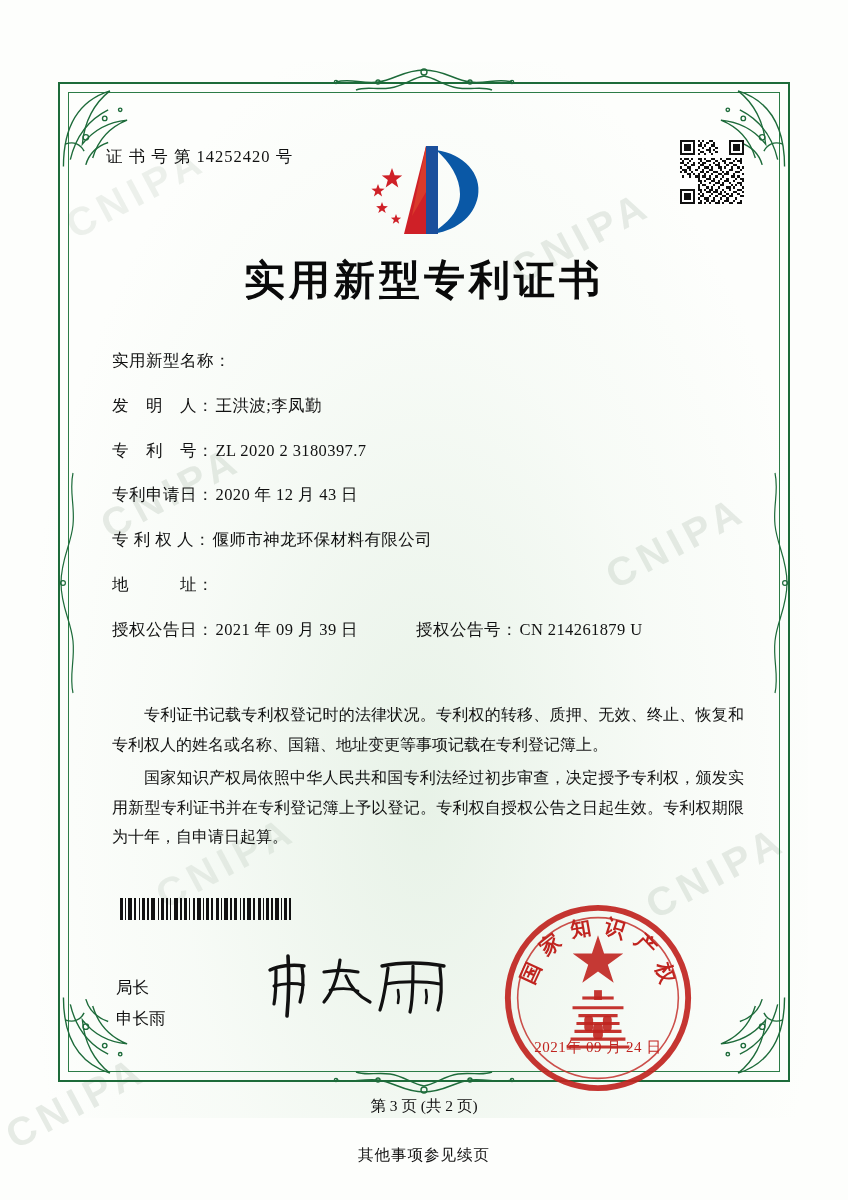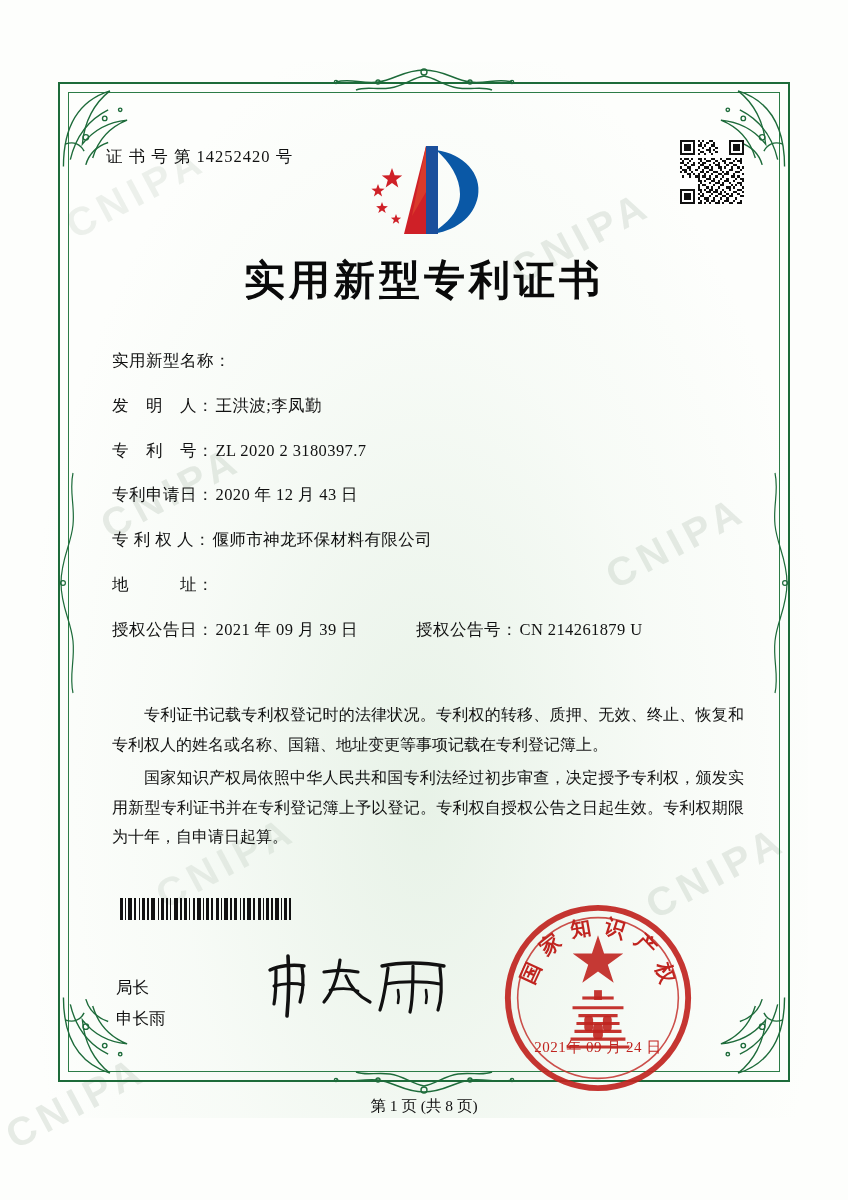--- a/index.html
+++ b/index.html
@@ -740,15 +740,16 @@
       <defs>
         <path id="sealArc" d="M 100,100 m -66,0 a 66,66 0 1,1 132,0" fill="none"></path>
       </defs>
       <text font-family="'DejaVu Serif','Liberation Serif',serif" font-size="21" font-weight="700" fill="#c0241f" letter-spacing="11">
         <textPath href="#sealArc" startOffset="6%">国家知识产权局</textPath>
       </text>
     </svg>
   </div>
   <div class="seal-date">2021年 09 月 24 日</div>
 
-  <div class="page-num">第 1 页 (共 8 页)</div>
+  <div class="page-num">第 3 页 (共 2 页)</div>
+  <div class="footer-note">其他事项参见续页</div>
 
 </div>
 
 </body></html>

